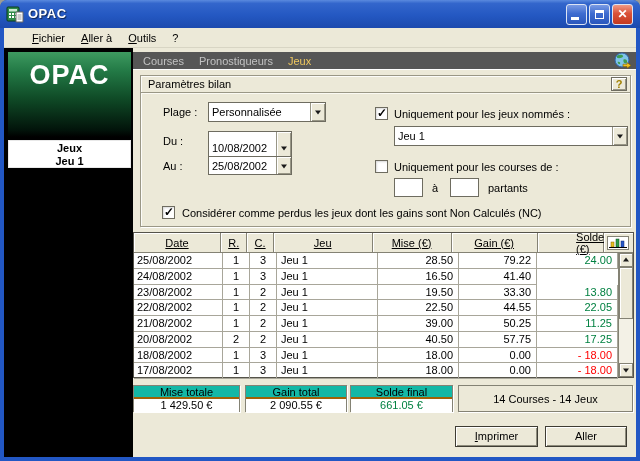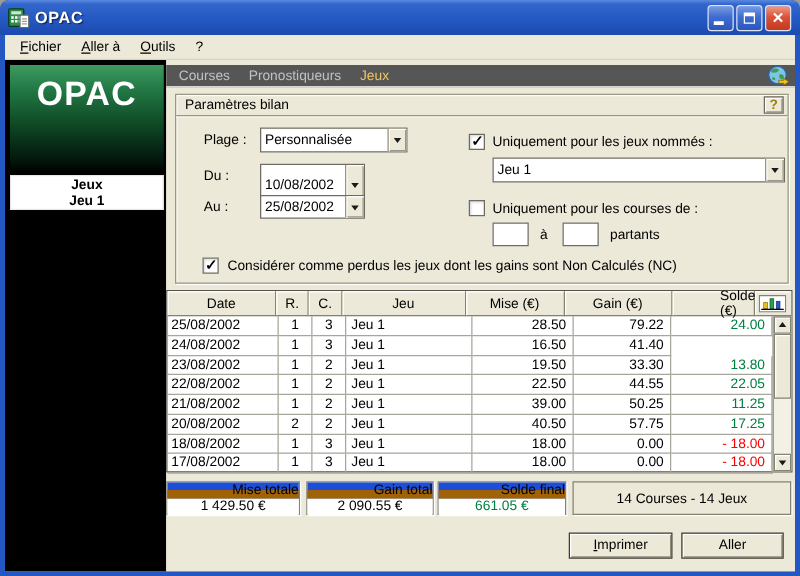--- a/index.html
+++ b/index.html
@@ -26,21 +26,21 @@
     background:linear-gradient(180deg,#7A9BE4 0%,#3E6CD0 45%,#2B57BC 100%);
     position:relative; cursor:default;
   }
   .wbtn.close { background:linear-gradient(180deg,#F09A86 0%,#DA5238 45%,#C43A20 100%); }
   .glyph-min { position:absolute; left:4px; bottom:4px; width:8px; height:3px; background:#fff; }
   .glyph-max { position:absolute; left:5px; top:5px; width:9px; height:9px; border:1px solid #fff; border-top-width:3px; }
   .glyph-close { position:absolute; width:100%; text-align:center; top:2px; color:#fff; font-size:12px; font-weight:bold; }
   
   .menubar {
     position:absolute; top:28px; left:4px; right:4px; height:20px;
-    background:#ECE9D8; display:flex; align-items:center; padding-left:4px;
+    background:#ECE9D8; display:flex; align-items:center; padding-left:20px;
     border-bottom:1px solid #D8D5C4;
   }
   .menu-item { padding:2px 8px; display:inline-block; }
   .accel { display:inline-block; }
   .accel::first-letter { text-decoration:underline; }
   
   .bodyarea { position:absolute; top:48px; left:4px; right:4px; bottom:4px; background:#ECE9D8; }
   .sidebar { position:absolute; left:0; top:0; width:129px; height:100%; background:#000; }
   .logo {
     position:absolute; left:4px; top:4px; width:123px; height:85px;
@@ -95,21 +95,21 @@
   }
   .tinput { position:absolute; background:#fff; border:1px solid #6E6C60; font-family:inherit; font-size:11px; padding:1px 3px; }
   
   .grid {
     position:absolute; left:0; top:184px; width:501px; height:146px;
     border:1px solid #55534A; background:#fff;
   }
   .grid-header { display:flex; height:20px; }
   .hcell {
     background:#ECE9D8; border-right:1px solid #848274; border-bottom:1px solid #848274;
-    box-shadow:inset 1px 1px 0 #fff; display:flex; align-items:center; justify-content:center;
+    box-shadow:inset 1px 1px 0 #fff; display:flex; align-items:center; justify-content:center;text-decoration:underline;
   }
   .hcell.chartc { justify-content:center; padding:1px; }
   .grid-body { position:absolute; left:0; top:20px; right:15px; bottom:0; }
   .grow { display:flex; height:15.75px; }
   .gcell {
     border-right:1px solid #A8A69A; border-bottom:1px solid #A8A69A;
     line-height:14.75px; overflow:hidden; white-space:nowrap;
   }
   .c-date { width:89px; padding-left:3px; }
   .c-r { width:27px; text-align:center; }
@@ -136,21 +136,21 @@
   }
   .sthumb {
     position:absolute; left:0; top:14px; width:14px; height:52px; background:#ECE9D8;
     border:1px solid #848274; box-shadow:inset 1px 1px 0 #fff;
   }
   
   .tot {
     position:absolute; top:337px; height:27px; border:1px solid #848274;
     box-shadow:1px 1px 0 #fff; background:#fff; display:flex; flex-direction:column;
   }
-  .tot-label { background:#1d4ed8; border-bottom:7px solid #a16207; text-align:right; height:13px; line-height:12px; }
+  .tot-label { background:#14b8a6; border-bottom:2px solid #a16207; text-align:center; height:13px; line-height:12px; }
   .tot-value { flex:1; text-align:center; line-height:13px; background:#fff; }
   .tot.summary { background:#ECE9D8; justify-content:center; text-align:center; }
   
   .pbtn {
     position:absolute; top:378px; height:21px; background:#ECE9D8;
     border:1px solid #3E3C33; box-shadow:inset 1px 1px 0 #fff, inset -1px -1px 0 #8E8C7C;
     text-align:center; line-height:19px; font-size:11px;
   }
 </style>
 </head>

